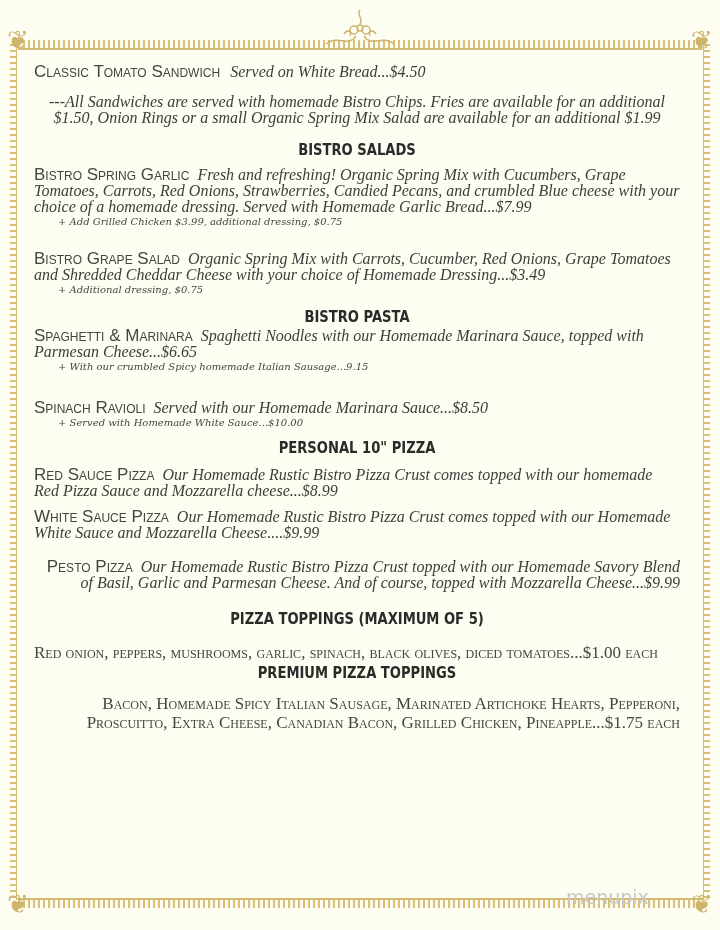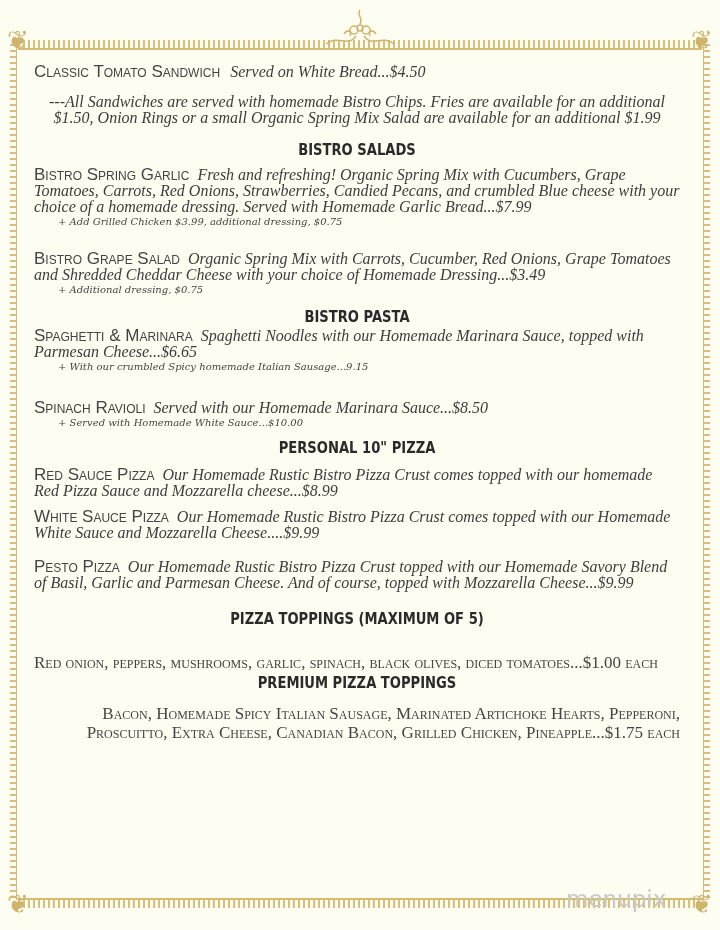--- a/index.html
+++ b/index.html
@@ -17,21 +17,21 @@
   .c-bl { left:4px; top:890px; } .c-br { right:4px; top:890px; }
   .center-orn { position:absolute; left:320px; top:4px; width:80px; height:48px; }
   .content { position:absolute; left:34px; right:40px; top:62px; }
   .name { font-variant:small-caps; font-family:Liberation Sans, sans-serif; font-size:17px; color:#444; }
   .desc { font-style:italic; font-family:"Liberation Serif", serif; font-size:16px; color:#3d3d3d; }
   .note { text-align:center; font-style:italic; font-family:"Liberation Serif", serif; font-size:16px; line-height:16px; margin:12px 14px 0; color:#3d3d3d; }
   .addon { font-style:italic; font-family:"DejaVu Serif", serif; font-size:10px; color:#444; margin-left:24px; line-height:14px; }
   .heading { text-align:center; font-family:"DejaVu Sans", sans-serif; font-weight:bold; font-size:16px; letter-spacing:0; color:#2a2a2a; transform:scaleX(0.82); }
   .item { margin:0; }
   .toppings { font-variant:small-caps; font-family:"Liberation Serif", serif; font-size:17px; line-height:17px; color:#444; }
-  .watermark { position:absolute; left:566px; top:886px; font-family:"DejaVu Sans", sans-serif; font-size:23px; color:#c8c8c8; letter-spacing:0; }
+  .watermark { position:absolute; left:566px; top:886px; font-family:"DejaVu Sans", sans-serif; font-size:19px; color:#c8c8c8; letter-spacing:0; }
 </style>
 </head>
 <body>
 
 <div class="frame-top"></div>
 <div class="frame-bottom"></div>
 <div class="frame-left"></div>
 <div class="frame-right"></div>
 <div class="corner c-tl">❦</div>
 <div class="corner c-tr">❦</div>
@@ -83,24 +83,24 @@
 
   <div class="heading" style="margin-top:8px;">PERSONAL 10" PIZZA</div>
   <div class="item desc" style="margin-top:10px;line-height:16px;">
     <span class="name" style="font-style:normal">Red Sauce Pizza</span>&nbsp;
     <span>Our Homemade Rustic Bistro Pizza Crust comes topped with our homemade Red Pizza Sauce and Mozzarella cheese...$8.99</span>
   </div>
   <div class="item desc" style="margin-top:10px;line-height:16px;">
     <span class="name" style="font-style:normal">White Sauce Pizza</span>&nbsp;
     <span>Our Homemade Rustic Bistro Pizza Crust comes topped with our Homemade White Sauce and Mozzarella Cheese....$9.99</span>
   </div>
-  <div class="item desc" style="margin-top:18px;line-height:16px;">
+  <div class="item desc" style="margin-top:18px;line-height:16px;text-align:right;">
     <span class="name" style="font-style:normal">Pesto Pizza</span>&nbsp;
     <span>Our Homemade Rustic Bistro Pizza Crust topped with our Homemade Savory Blend of Basil, Garlic and Parmesan Cheese.  And of course, topped with Mozzarella Cheese...$9.99</span>
   </div>
 
   <div class="heading" style="margin-top:18px;">PIZZA TOPPINGS (MAXIMUM OF 5)</div>
-  <div class="toppings" style="margin-top:26px;">Red onion, peppers, mushrooms, garlic, spinach, black olives, diced tomatoes...$1.00 each</div>
+  <div class="toppings" style="margin-top:16px;">Red onion, peppers, mushrooms, garlic, spinach, black olives, diced tomatoes...$1.00 each</div>
   <div class="heading" style="margin-top:2px;">PREMIUM PIZZA TOPPINGS</div>
   <div class="toppings" style="margin-top:12px;line-height:19px;text-align:right;">Bacon, Homemade Spicy Italian Sausage, Marinated Artichoke Hearts, Pepperoni, Proscuitto, Extra Cheese, Canadian Bacon, Grilled Chicken, Pineapple...$1.75 each</div>
 </div>
 
 <div class="watermark">menupix</div>
 
 </body></html>

